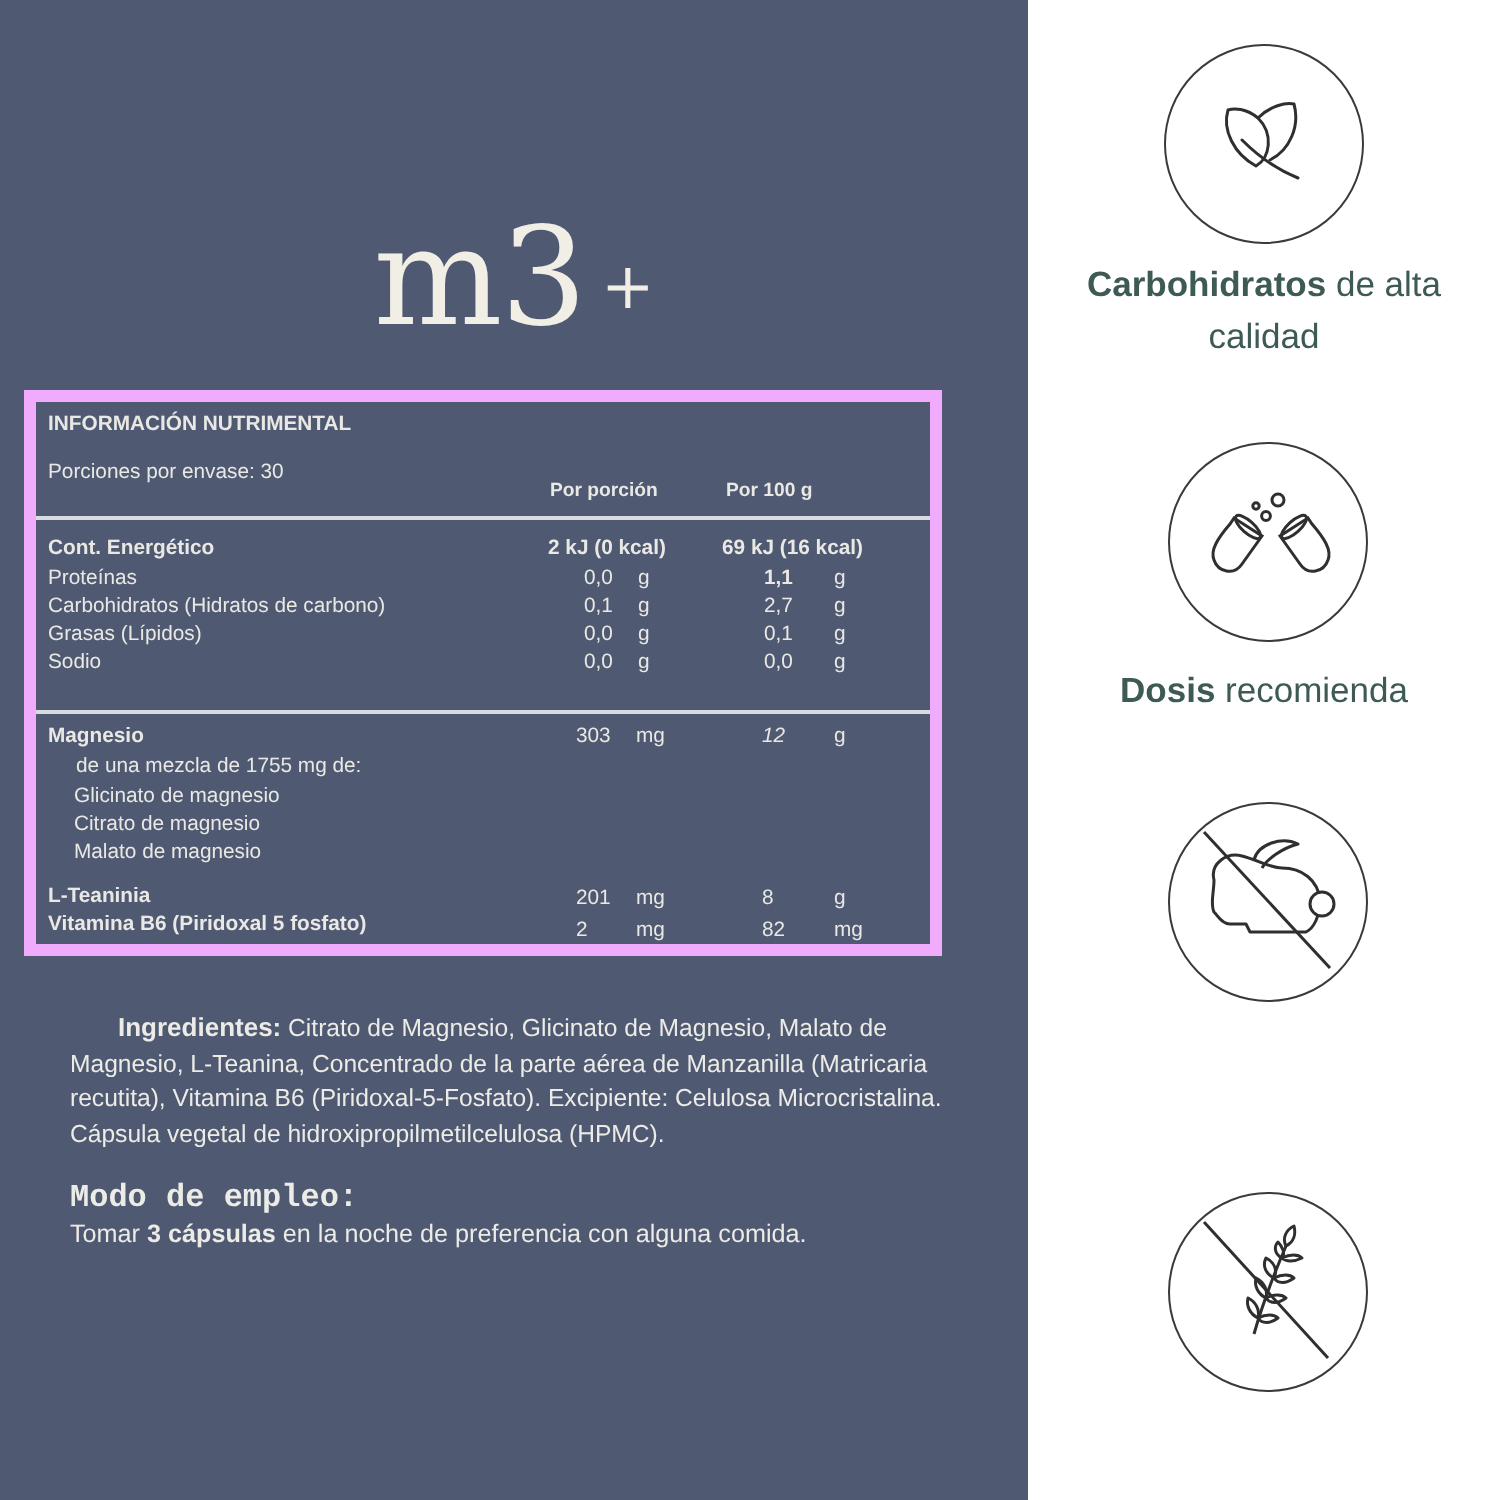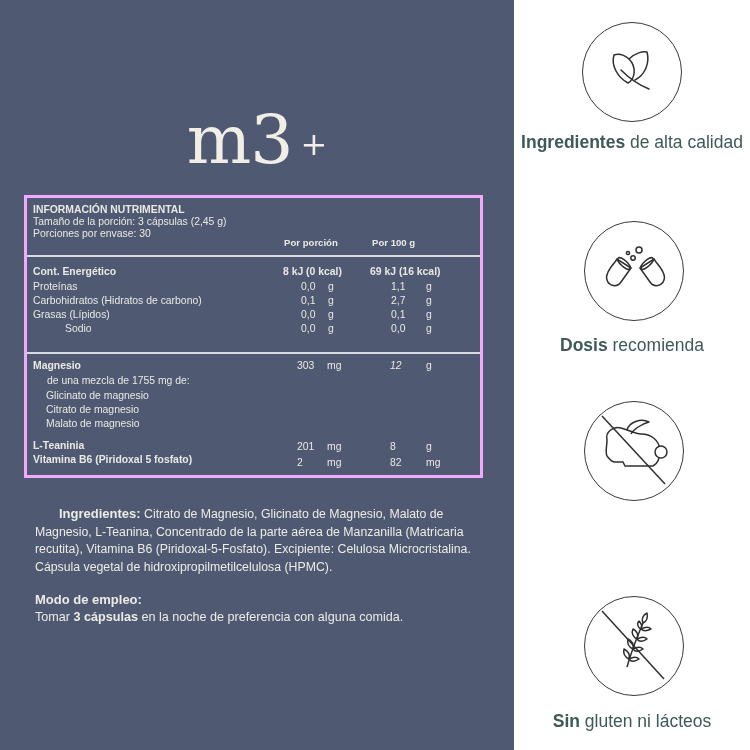--- a/index.html
+++ b/index.html
@@ -3,21 +3,21 @@
 <meta charset="utf-8">
 <style>
   * { margin:0; padding:0; box-sizing:border-box; }
   html, body { width:750px; height:750px; overflow:hidden; background:#ffffff; }
   body { position:relative; font-family:"DejaVu Sans", sans-serif; }
   .left { position:absolute; left:0; top:0; width:514px; height:750px; background:#4f5a72; color:#ecebe6; }
   .title { position:absolute; left:0; width:514px; top:100px; text-align:center; font-family:"DejaVu Serif", serif; font-weight:300; color:#f1eee6; }
   .title .m3 { font-size:68px; letter-spacing:-1px; }
   .title .plus { font-size:32px; margin-left:8px; vertical-align:8px; }
 
-  .nut { position:absolute; left:24px; top:195px; width:459px; height:283px; border:3px solid #f0abfc; }
+  .nut { position:absolute; left:12px; top:195px; width:459px; height:283px; border:6px solid #f0abfc; }
   .nut .sep { position:absolute; left:0; right:0; height:2px; background:#d9dbe2; }
   .txt { position:absolute; font-size:10.4px; line-height:13px; white-space:nowrap; color:#e9e8e4; font-family:"Liberation Sans", sans-serif; }
   .b { font-weight:bold; }
   .ingr { position:absolute; left:35px; top:505px; width:445px; font-size:12.3px; line-height:17.5px; font-family:"Liberation Sans", sans-serif; color:#ecebe6; }
   .ingr .lbl { font-weight:bold; font-size:13px;padding-left:24px; }
   .modo { position:absolute; left:35px; top:591px; width:445px; font-size:12.6px; line-height:17.5px; font-family:"Liberation Sans", sans-serif; color:#ecebe6; }
 
   .right { position:absolute; left:514px; top:0; width:236px; height:750px; background:#ffffff; }
   .feat { position:absolute; left:0; width:236px; text-align:center; color:#3e5a55; font-family:"Liberation Sans", sans-serif; font-size:17.5px; line-height:26px; }
   .feat .strong { font-weight:bold; }
@@ -27,54 +27,53 @@
 </head>
 <body>
 
 <div class="left">
   <div class="title">
     <span class="m3">m3</span><span class="plus">+</span>
   </div>
 
   <div class="nut">
     <div class="txt b" style="left:6px;top:5px;">INFORMACIÓN NUTRIMENTAL</div>
-    <div class="txt" style="left:6px;top:17px;">Tamaño de la porción: 3 cápsulas (2,45 g)</div>
     <div class="txt" style="left:6px;top:29px;">Porciones por envase: 30</div>
     <div class="txt b" style="left:257px;top:38px;font-size:9.6px;">Por porción</div>
     <div class="txt b" style="left:345px;top:38px;font-size:9.6px;">Por 100 g</div>
 
     <div class="sep" style="top:57px;"></div>
 
     <div class="txt b" style="left:6px;top:67px;">Cont. Energético</div>
-    <div class="txt b" style="left:256px;top:67px;">8 kJ (0 kcal)</div>
+    <div class="txt b" style="left:256px;top:67px;">2 kJ (0 kcal)</div>
     <div class="txt b" style="left:343px;top:67px;">69 kJ (16 kcal)</div>
 
     <div>
       <div class="txt" style="left:6px;top:82px;">Proteínas</div>
       <div class="txt" style="left:274px;top:82px;">0,0</div>
       <div class="txt" style="left:301px;top:82px;">g</div>
-      <div class="txt" style="left:364px;top:82px;">1,1</div>
+      <div class="txt" style="left:364px;top:82px;font-weight:bold;">1,1</div>
       <div class="txt" style="left:399px;top:82px;">g</div>
     </div>
     <div>
       <div class="txt" style="left:6px;top:96px;">Carbohidratos (Hidratos de carbono)</div>
       <div class="txt" style="left:274px;top:96px;">0,1</div>
       <div class="txt" style="left:301px;top:96px;">g</div>
       <div class="txt" style="left:364px;top:96px;">2,7</div>
       <div class="txt" style="left:399px;top:96px;">g</div>
     </div>
     <div>
       <div class="txt" style="left:6px;top:110px;text-align:right;">Grasas (Lípidos)</div>
       <div class="txt" style="left:274px;top:110px;">0,0</div>
       <div class="txt" style="left:301px;top:110px;">g</div>
       <div class="txt" style="left:364px;top:110px;">0,1</div>
       <div class="txt" style="left:399px;top:110px;">g</div>
     </div>
     <div>
-      <div class="txt" style="left:6px;top:124px;margin-left:32px;">Sodio</div>
+      <div class="txt" style="left:6px;top:124px;">Sodio</div>
       <div class="txt" style="left:274px;top:124px;">0,0</div>
       <div class="txt" style="left:301px;top:124px;">g</div>
       <div class="txt" style="left:364px;top:124px;">0,0</div>
       <div class="txt" style="left:399px;top:124px;">g</div>
     </div>
 
     <div class="sep" style="top:154px;"></div>
 
     <div class="txt b" style="left:6px;top:161px;">Magnesio</div>
     <div class="txt" style="left:270px;top:161px;">303</div>
@@ -97,38 +96,38 @@
     <div class="txt" style="left:300px;top:258px;">mg</div>
     <div class="txt" style="left:363px;top:258px;">82</div>
     <div class="txt" style="left:399px;top:258px;">mg</div>
   </div>
 
   <div class="ingr">
     <span class="lbl">Ingredientes:</span><span> Citrato de Magnesio, Glicinato de Magnesio, Malato de Magnesio, L-Teanina, Concentrado de la parte aérea de Manzanilla (Matricaria recutita), Vitamina B6 (Piridoxal-5-Fosfato). Excipiente: Celulosa Microcristalina. Cápsula vegetal de hidroxipropilmetilcelulosa (HPMC).</span>
   </div>
 
   <div class="modo">
-    <div class="b" style="font-size:13px;">Modo de empleo:</div>
+    <div class="b" style="font-size:16px;font-family:Liberation Mono, monospace;">Modo de empleo:</div>
     <div><span>Tomar </span><b>3 cápsulas</b><span> en la noche de preferencia con alguna comida.</span></div>
   </div>
 </div>
 
 <div class="right">
 
   <div class="circle" style="left:68px;top:22px;">
     <svg width="100" height="100" viewBox="0 0 100 100">
       <g fill="none" stroke="#2f2f2f" stroke-width="1.5" stroke-linecap="round" stroke-linejoin="round">
         <path d="M31 32 C28 42 34 54 45 60 C52 56 54 44 46 36 C40 31 34 31 31 32 Z"></path>
         <path d="M46 36 C52 30 60 28 64 29 C67 40 62 52 52 57"></path>
         <path d="M38 47 C46 55 56 62 66 66"></path>
       </g>
     </svg>
   </div>
   <div class="feat" style="top:129px;">
-    <span class="strong">Ingredientes</span><span> de alta calidad</span>
+    <span class="strong">Carbohidratos</span><span> de alta calidad</span>
   </div>
 
   <div class="circle" style="left:70px;top:221px;">
     <svg width="100" height="100" viewBox="0 0 100 100">
       <g fill="none" stroke="#2f2f2f" stroke-width="1.5">
         <path d="M46 46 L36 60 C32 66 24 64 22 58 C20 53 24 47 30 40 L32 37 Z"></path>
         <ellipse cx="39" cy="41.5" rx="3" ry="8" transform="rotate(-48 39 41.5)"></ellipse>
         <path d="M55 46 L65 60 C69 66 77 64 79 58 C81 53 77 47 71 40 L69 37 Z"></path>
         <ellipse cx="62" cy="41.5" rx="3" ry="8" transform="rotate(48 62 41.5)"></ellipse>
         <circle cx="43" cy="31" r="1.6"></circle>
@@ -162,16 +161,13 @@
         <path d="M56 32 C60 30 64 30 66 32 C62 34 58 34 56 32 Z"></path>
         <path d="M52 42 C48 40 46 36 48 32 C52 34 54 38 52 42 Z"></path>
         <path d="M52 42 C56 40 60 40 62 42 C58 45 54 45 52 42 Z"></path>
         <path d="M48 52 C44 50 42 46 43 42 C47 44 49 48 48 52 Z"></path>
         <path d="M48 52 C52 50 56 50 58 52 C54 55 50 55 48 52 Z"></path>
         <path d="M44 62 C40 60 38 56 39 52 C43 54 45 58 44 62 Z"></path>
         <path d="M44 62 C48 60 52 60 54 62 C50 65 46 65 44 62 Z"></path>
       </g>
     </svg>
   </div>
-  <div class="feat" style="top:708px;">
-    <span class="strong">Sin</span><span> gluten ni lácteos</span>
-  </div>
 </div>
 
 </body></html>

